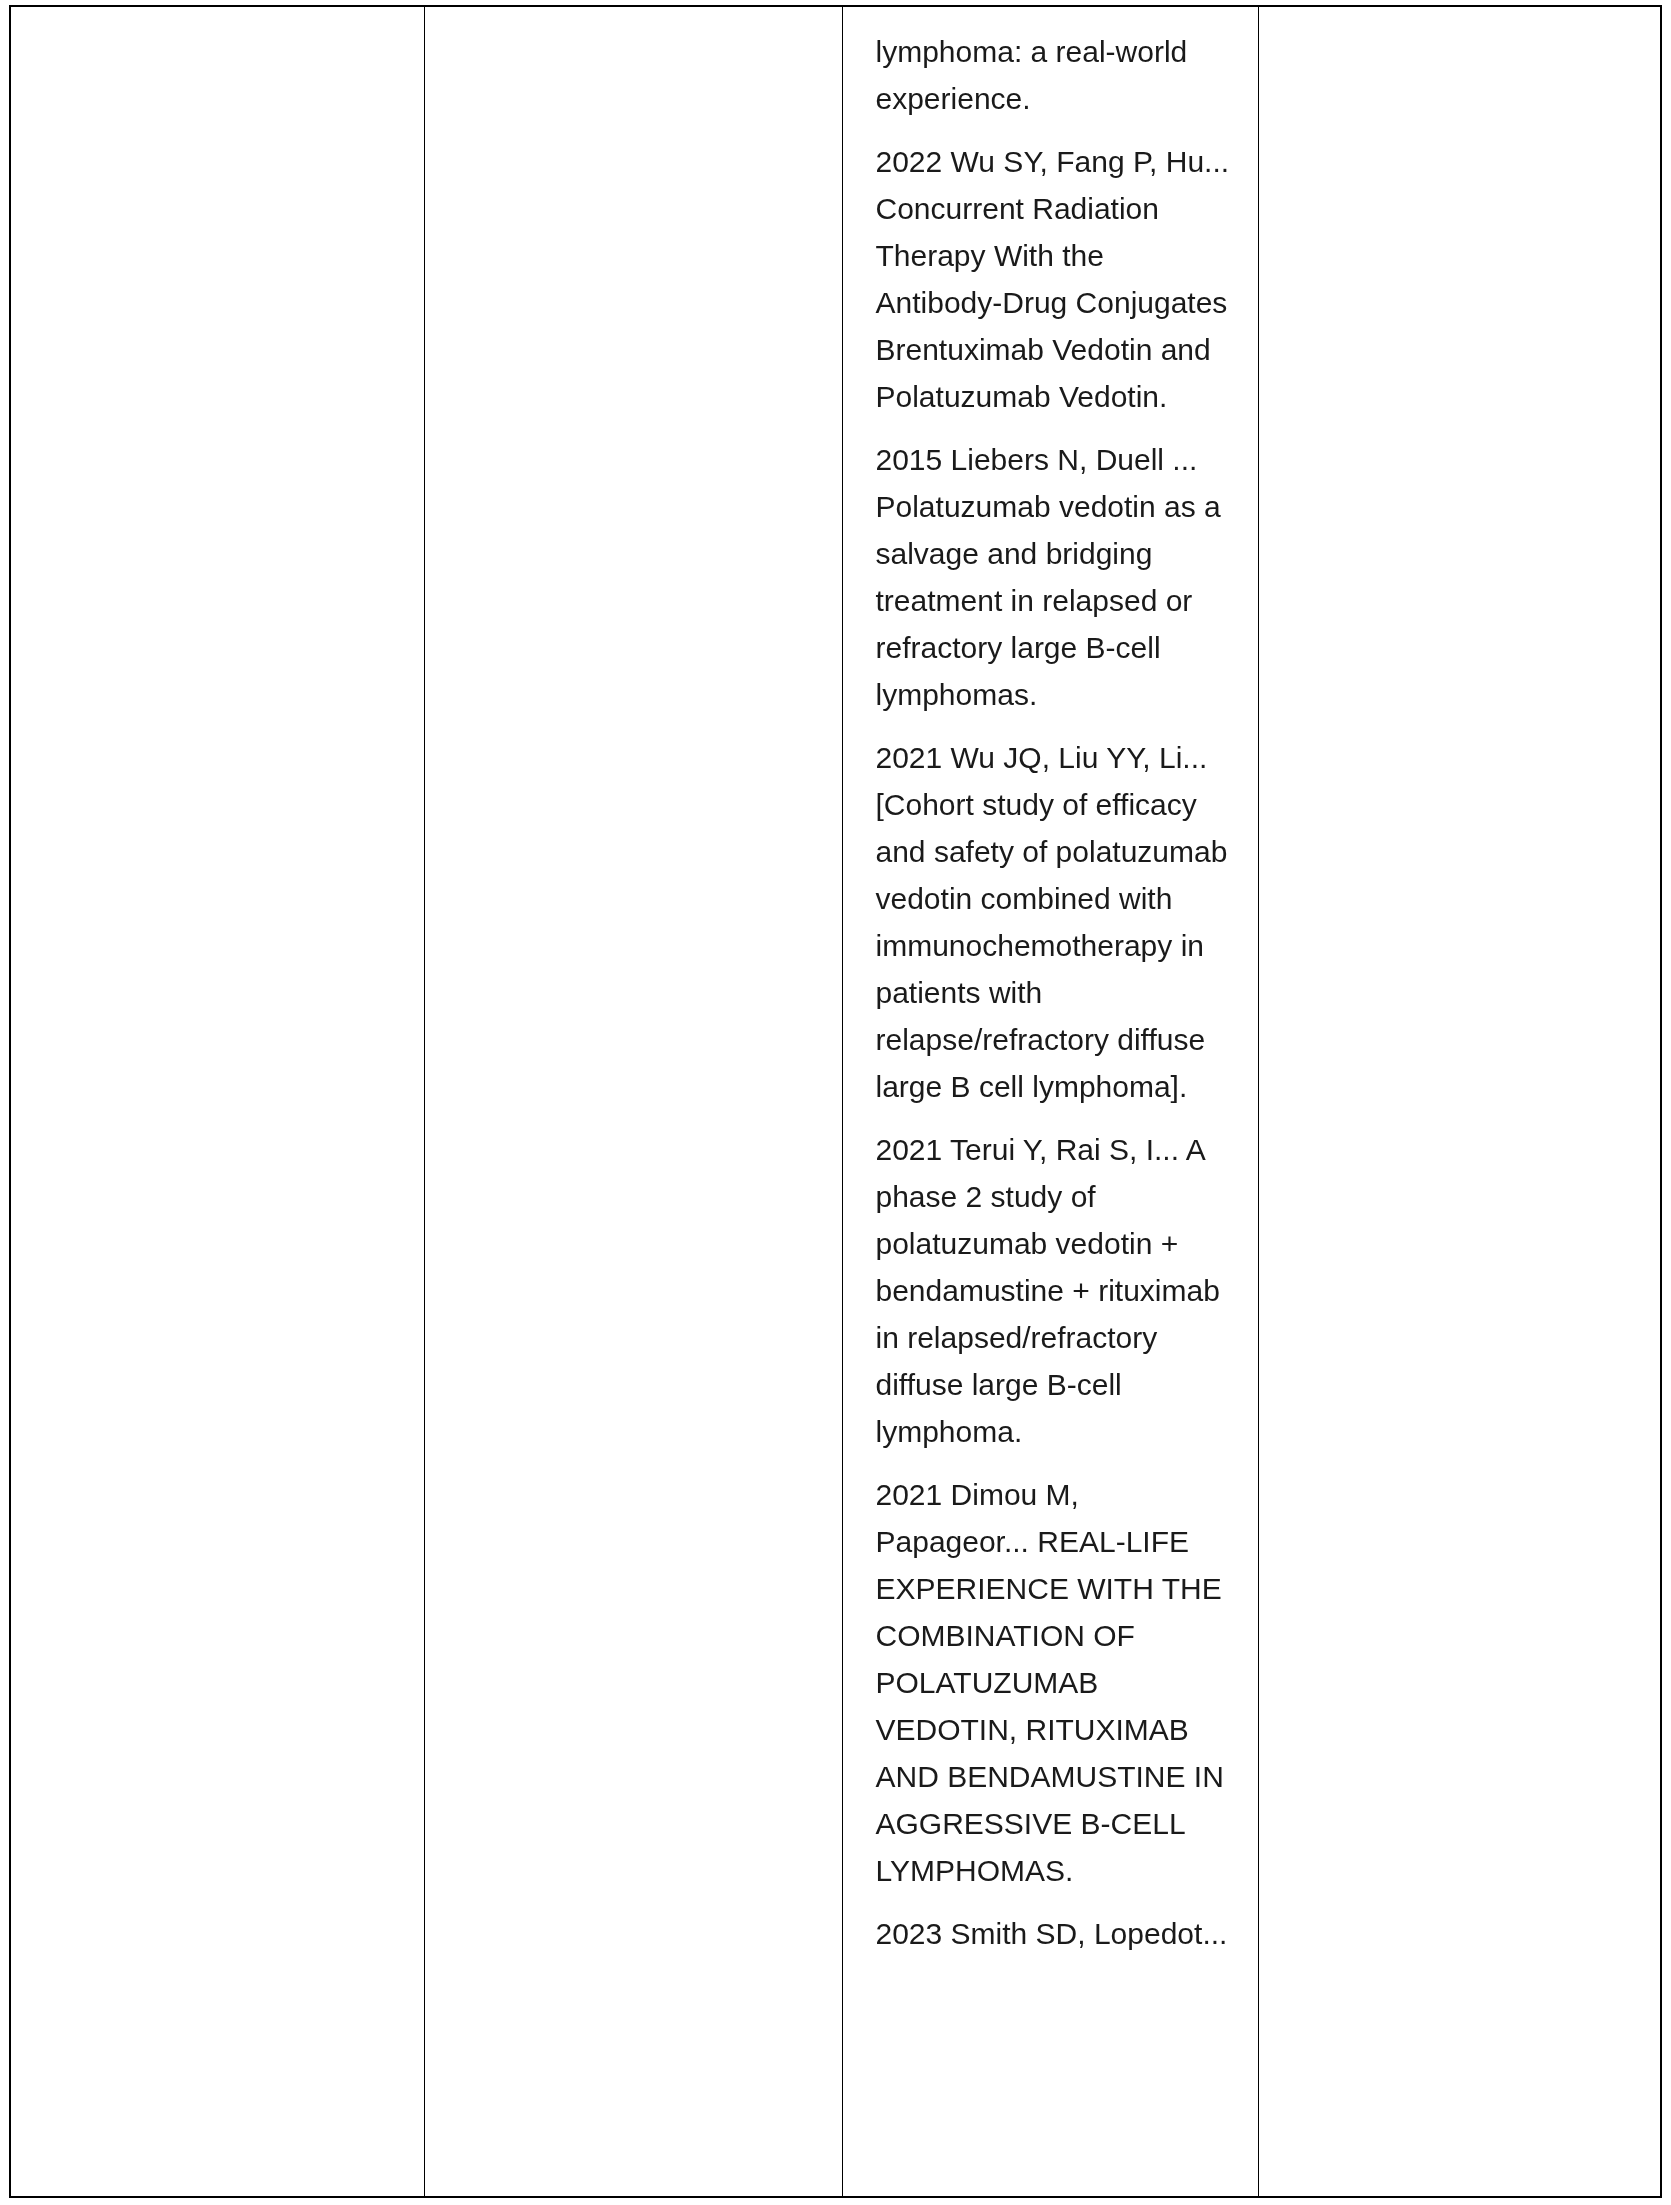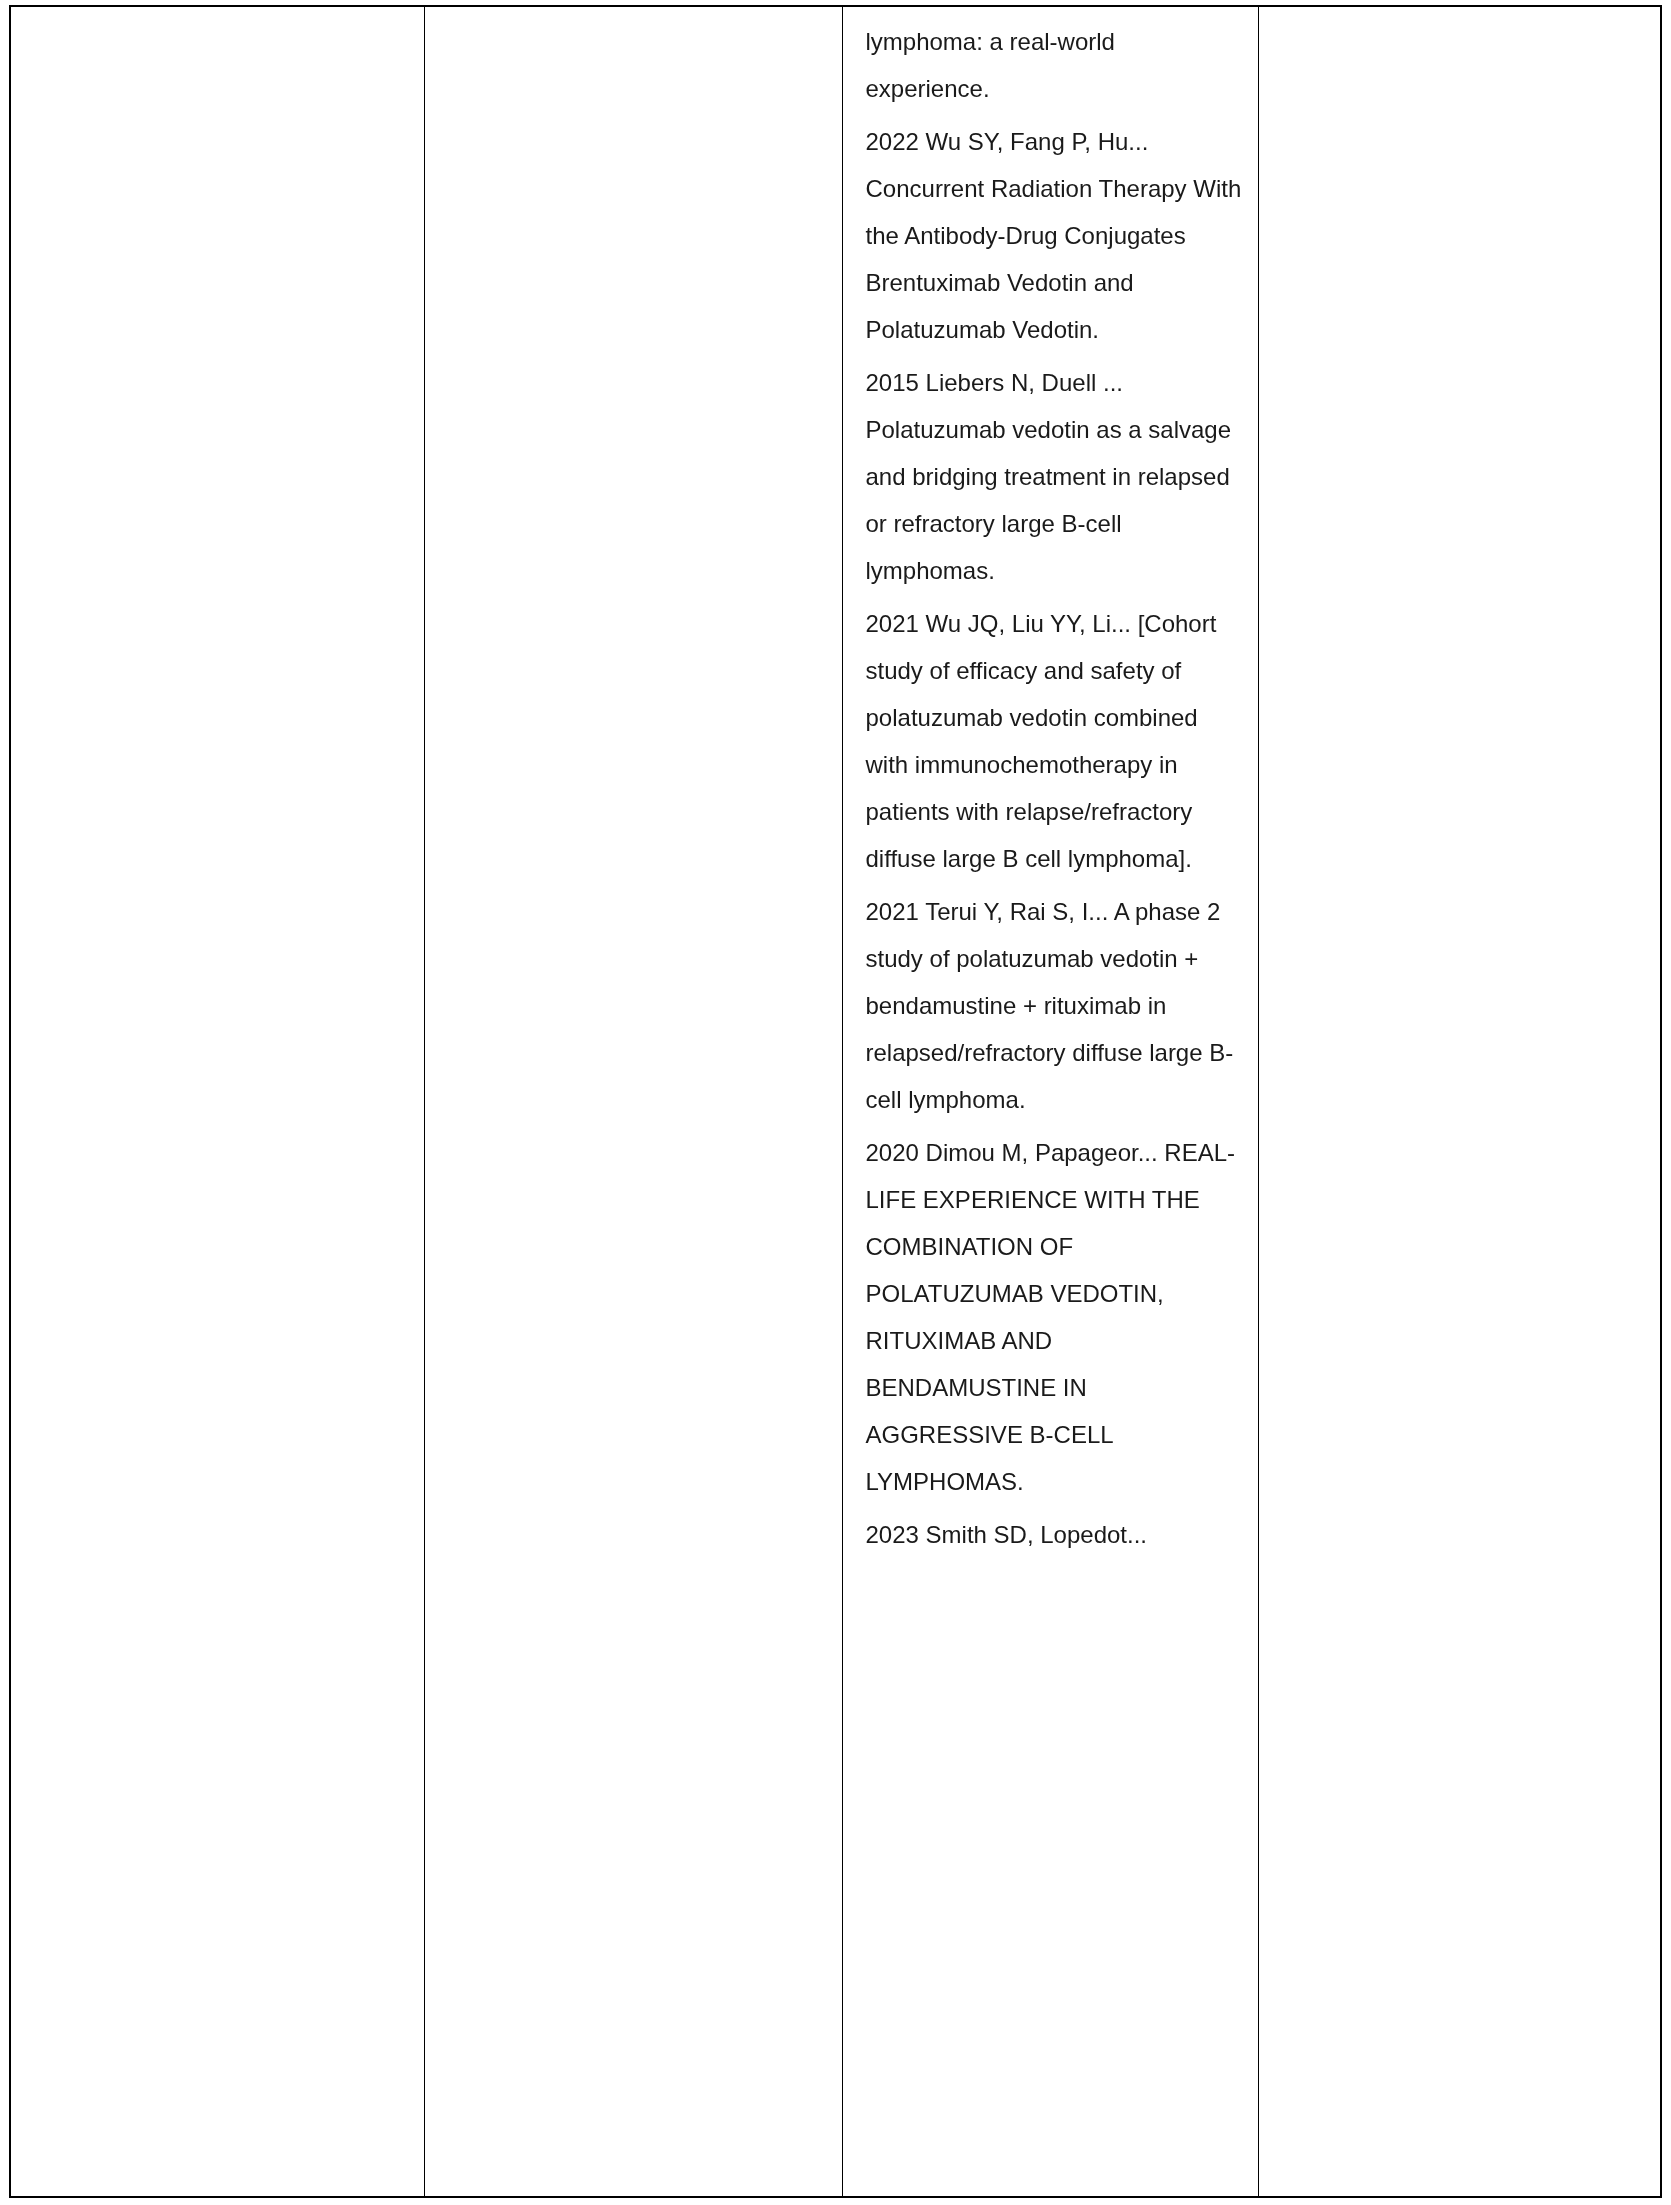--- a/index.html
+++ b/index.html
@@ -37,43 +37,43 @@
     border-left: 1.7px solid #000000;
   }
   .col1 { width: 413px; }
   .col2 { width: 418px; }
   .col3 {
     width: 416px;
     padding: 5.1px 10.2px 5.1px 17px;
   }
   .col4 { flex: 1; }
   .citation {
-    font-size: 24px;
+    font-size: 30px;
     line-height: 47px;
-    margin: 6px;
+    margin: 16px;
     word-wrap: break-word;
   }
 </style>
 </head>
 <body>
 
 <div class="page">
   <div class="doc-table">
 
     <div class="cell col1"></div>
 
     <div class="cell col2"></div>
 
     <div class="cell col3">
       <p class="citation">lymphoma: a real-world experience.</p>
       <p class="citation">2022 Wu SY, Fang P, Hu... Concurrent Radiation Therapy With the Antibody-Drug Conjugates Brentuximab Vedotin and Polatuzumab Vedotin.</p>
       <p class="citation">2015 Liebers N, Duell ... Polatuzumab vedotin as a salvage and bridging treatment in relapsed or refractory large B-cell lymphomas.</p>
       <p class="citation">2021 Wu JQ, Liu YY, Li... [Cohort study of efficacy and safety of polatuzumab vedotin combined with immunochemotherapy in patients with relapse/refractory diffuse large B cell lymphoma].</p>
       <p class="citation">2021 Terui Y, Rai S, I... A phase 2 study of polatuzumab vedotin + bendamustine + rituximab in relapsed/refractory diffuse large B-cell lymphoma.</p>
-      <p class="citation">2020 Dimou M, Papageor... REAL-LIFE EXPERIENCE WITH THE COMBINATION OF POLATUZUMAB VEDOTIN, RITUXIMAB AND BENDAMUSTINE IN AGGRESSIVE B-CELL LYMPHOMAS.</p>
+      <p class="citation">2021 Dimou M, Papageor... REAL-LIFE EXPERIENCE WITH THE COMBINATION OF POLATUZUMAB VEDOTIN, RITUXIMAB AND BENDAMUSTINE IN AGGRESSIVE B-CELL LYMPHOMAS.</p>
       <p class="citation">2023 Smith SD, Lopedot...</p>
     </div>
 
     <div class="cell col4"></div>
 
   </div>
 </div>
 
 
 </body></html>

